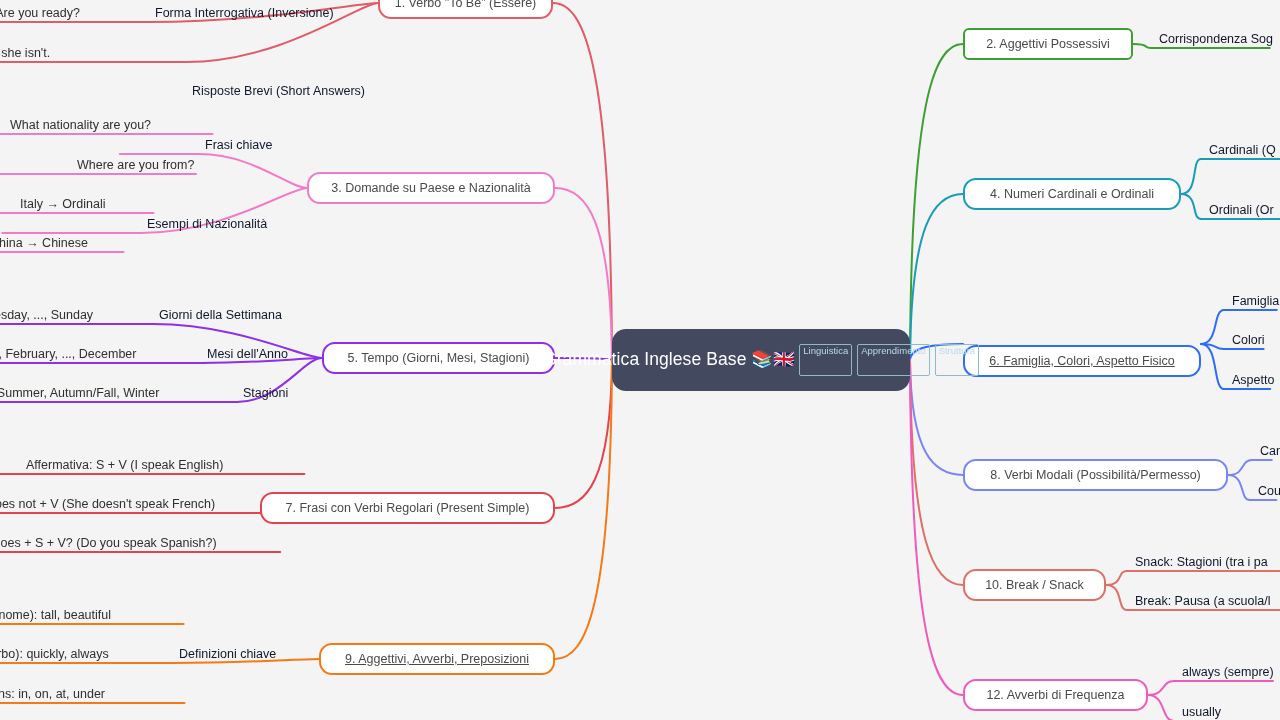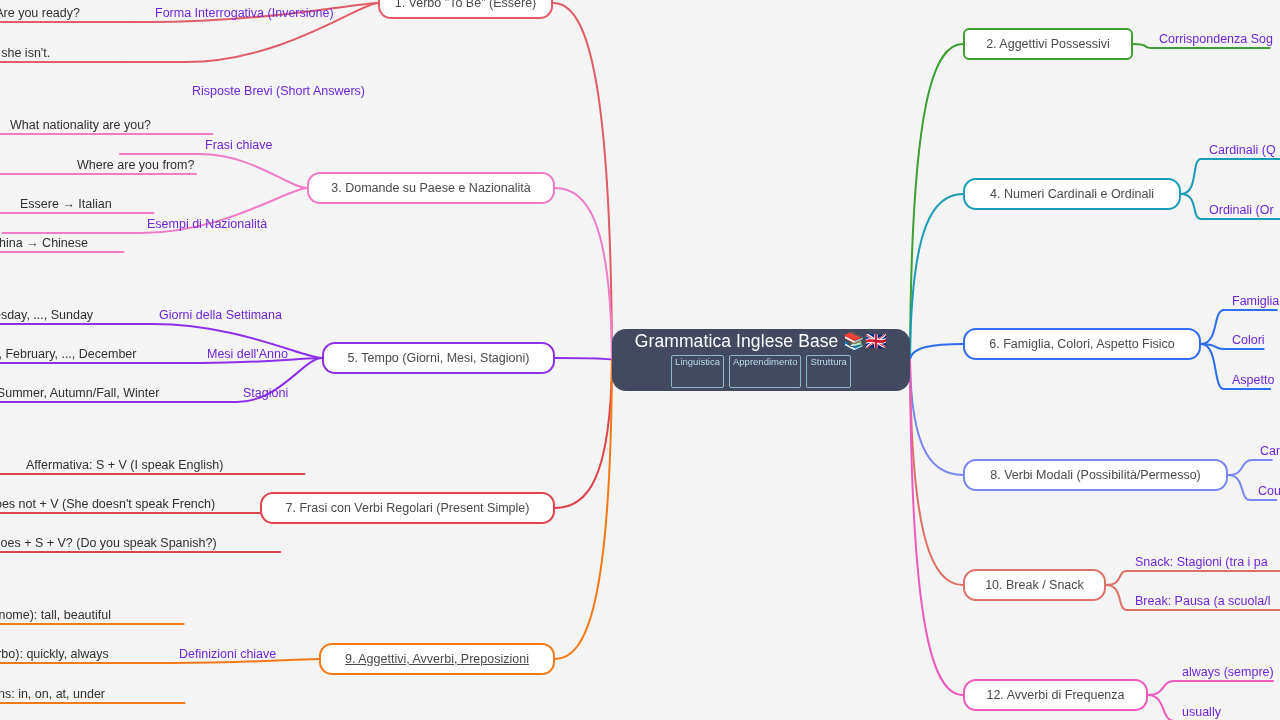--- a/index.html
+++ b/index.html
@@ -12,21 +12,21 @@
   #canvas { position:absolute; inset:0; width:1280px; height:720px; }
   svg.links { position:absolute; left:0; top:0; width:1280px; height:720px; pointer-events:none; }
 
   
   .root {
     position:absolute;
     left:612px; top:329px;
     width:298px; height:62px;
     background:#434a60;
     border-radius:14px;
-    display:flex; flex-direction:column;
+    display:flex; flex-direction:row;
     align-items:center; justify-content:center;
     gap:4px;
     z-index:40;
   }
   .root-title {
     color:#ffffff;
     font-size:17.5px;
     letter-spacing:.1px;
     white-space:nowrap;
     line-height:1.1;
@@ -61,21 +61,21 @@
   
   .leaf {
     position:absolute;
     font-size:12.5px;
     color:#2f2f2f;
     white-space:nowrap;
     z-index:20;
     line-height:1;
   }
   .leaf.sub {  
-    color:#6d28d9;
+    color:#0f172a;
   }
 </style>
 </head>
 <body>
 
 <div id="canvas">
 
   <svg class="links" id="links" viewBox="0 0 1280 720" xmlns="http://www.w3.org/2000/svg">
       <path d="M 612 360 C 610.82 67.25999999999999, 585.45 3, 553 3" fill="none" stroke="#e05c68" stroke-width="2" stroke-linecap="round"></path>
       <path d="M 378 3 C 360 3, 263.5 22, 149 22" fill="none" stroke="#e05c68" stroke-width="2" stroke-linecap="round"></path>
@@ -162,21 +162,21 @@
       <div class="leaf sub" style="top: 47px; left: 192px; margin-top: 38px;">Risposte Brevi (Short Answers)</div>
       <div class="leaf" style="top: 7px; left: -18px;">o: Are you ready?</div>
       <div class="leaf" style="top: 47px; left: -62px;">gative: No, she isn't.</div>
       <div class="pill" style="left: 307px; top: 172px; width: 248px; border-color: rgb(240, 124, 200);">
         <span>3. Domande su Paese e Nazionalità</span>
       </div>
       <div class="leaf sub" style="top: 139px; left: 205px; text-align: center;">Frasi chiave</div>
       <div class="leaf sub" style="top: 218px; left: 147px;">Esempi di Nazionalità</div>
       <div class="leaf" style="top: 119px; left: 10px;">What nationality are you?</div>
       <div class="leaf" style="top: 159px; left: 35px; margin-left: 42px;">Where are you from?</div>
-      <div class="leaf" style="top: 198px; left: 20px;">Essere → Italian</div>
+      <div class="leaf" style="top: 198px; left: 20px;">Italy → Ordinali</div>
       <div class="leaf" style="top: 237px; left: -10px;">China → Chinese</div>
       <div class="pill" style="left: 322px; top: 342px; width: 233px; border-color: rgb(142, 48, 232);">
         <span>5. Tempo (Giorni, Mesi, Stagioni)</span>
       </div>
       <div class="leaf sub" style="top: 309px; left: 159px;">Giorni della Settimana</div>
       <div class="leaf sub" style="top: 348px; left: 207px;">Mesi dell'Anno</div>
       <div class="leaf sub" style="top: 387px; left: 243px;">Stagioni</div>
       <div class="leaf" style="top: 309px; left: -13px;">uesday, ..., Sunday</div>
       <div class="leaf" style="top: 348px; left: -18px;">ary, February, ..., December</div>
       <div class="leaf" style="top: 387px; left: -24px;">ng, Summer, Autumn/Fall, Winter</div>
@@ -195,21 +195,21 @@
       <div class="leaf" style="top: 688px; left: -18px;">itions: in, on, at, under</div>
       <div class="pill" style="left: 963px; top: 28px; width: 170px; border-color: rgb(61, 158, 52); border-radius: 6px;">
         <span>2. Aggettivi Possessivi</span>
       </div>
       <div class="leaf sub" style="top: 33px; left: 1159px;">Corrispondenza Sog</div>
       <div class="pill" style="left: 963px; top: 178px; width: 218px; border-color: rgb(27, 156, 181);">
         <span>4. Numeri Cardinali e Ordinali</span>
       </div>
       <div class="leaf sub" style="top: 144px; left: 1209px;">Cardinali (Q</div>
       <div class="leaf sub" style="top: 204px; left: 1209px;">Ordinali (Or</div>
-      <div class="pill" style="left: 963px; top: 328px; width: 238px; border-color: rgb(47, 110, 240);">
+      <div class="pill" style="left: 963px; top: 345px; width: 238px; border-color: rgb(47, 110, 240); text-decoration: underline;">
         <span>6. Famiglia, Colori, Aspetto Fisico</span>
       </div>
       <div class="leaf sub" style="top: 295px; left: 1232px;">Famiglia</div>
       <div class="leaf sub" style="top: 334px; left: 1232px;">Colori</div>
       <div class="leaf sub" style="top: 374px; left: 1232px;">Aspetto</div>
       <div class="pill" style="left: 963px; top: 459px; width: 265px; border-color: rgb(123, 134, 240);">
         <span>8. Verbi Modali (Possibilità/Permesso)</span>
       </div>
       <div class="leaf sub" style="top: 445px; left: 1260px;">Can</div>
       <div class="leaf sub" style="top: 485px; left: 1258px;">Coul</div>

